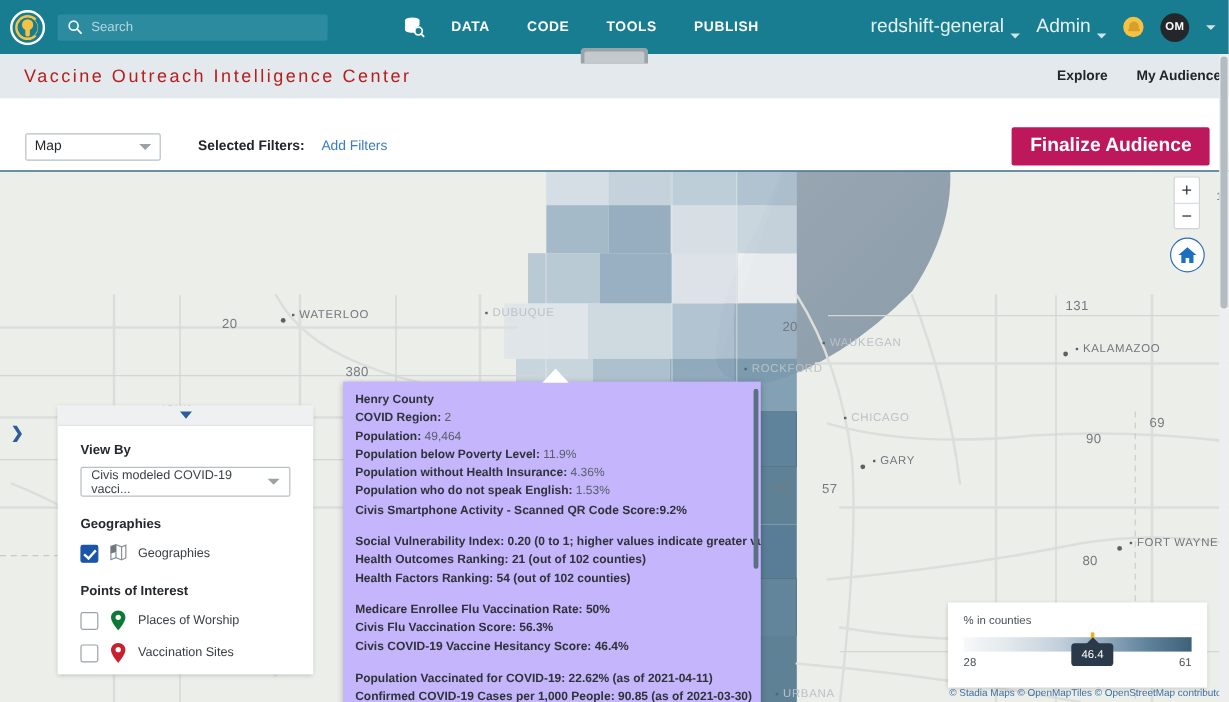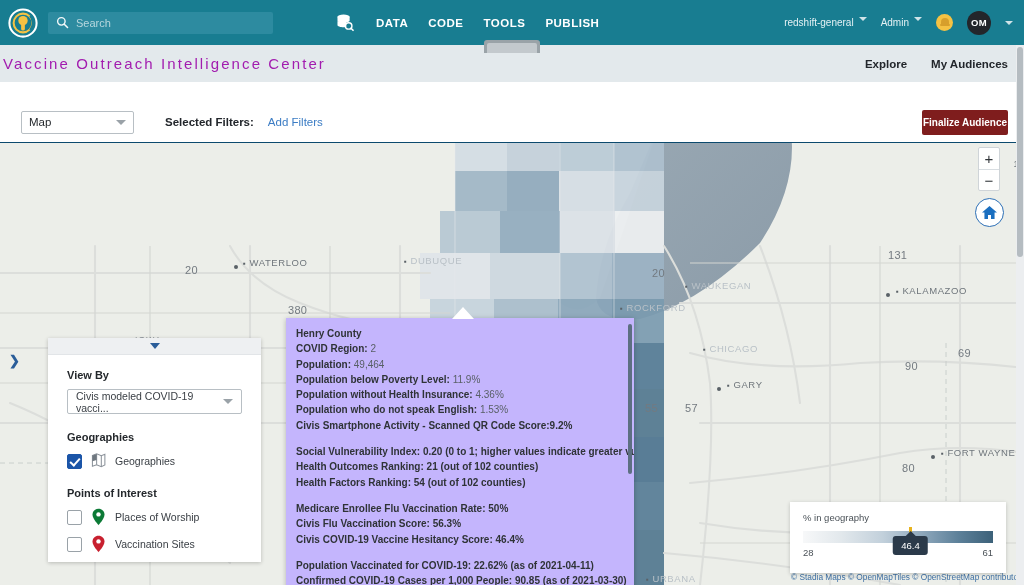--- a/index.html
+++ b/index.html
@@ -24,31 +24,31 @@
   }
   .search-icon { width: 13px; height: 13px; flex: none; opacity: .95; }
   .search-input {
     background: transparent; border: none; outline: none; color: #cfe6ec;
     font-size: 11px; font-family: "Liberation Sans", sans-serif;
     margin-left: 7px; width: 100%;
   }
   .search-input::placeholder { color: #b6d7de; }
   .db-icon-wrap { margin-left: 62px; display: flex; align-items: center; }
   .db-icon { width: 19px; height: 19px; }
-  .nav-links { display: flex; align-items: center; gap: 20px; margin-left: 22px; }
+  .nav-links { display: flex; align-items: center; gap: 31px; margin-left: 22px; }
   .nav-link {
     color: #ffffff; font-size: 11.5px; letter-spacing: .5px; font-weight: bold;
     text-decoration: none; cursor: pointer;
   }
   .nav-right {
     margin-left: auto; display: flex; align-items: center; gap: 14px;
     padding-right: 11px;
   }
   .nav-right-item {
-    color: #e4f1f4; font-size: 10px; display: flex; align-items: flex-start; gap: 5px;
+    color: #e4f1f4; font-size: 16px; display: flex; align-items: flex-end; gap: 5px;
     cursor: pointer;
   }
   .caret-d {
     width: 0; height: 0; border-left: 4px solid transparent;
     border-right: 4px solid transparent; border-top: 4px solid #cfe3e8;
     display: inline-block;
   }
   .bell { width: 17px; height: 17px; border-radius: 50%; background: #f5c243; position: relative; }
   .bell::before {
     content: ""; position: absolute; left: 4.5px; top: 3.5px; width: 8px; height: 7px;
@@ -71,23 +71,23 @@
     content:""; position:absolute; left:3px; top:3px; right:3px; bottom:0;
     background:#c3c9cd; border-radius:2px 2px 0 0;
   }
 
   
   .app-header {
     position: absolute; top: 45px; left: 0; width: 1024px; height: 37px;
     background: #e3e9ec; display: flex; align-items: center; z-index: 30;
   }
   .app-title {
-    margin-left: 3px; font-size: 15px; color: #a21caf; letter-spacing: 2.1px;
-  }
-  .header-links { margin-left: auto; display: flex; gap: 24px; padding-right: 16px; }
+    margin-left: 20px; font-size: 15px; color: #b91c1c; letter-spacing: 2.1px;
+  }
+  .header-links { margin-left: auto; display: flex; gap: 24px; }
   .header-link {
     font-size: 11.5px; font-weight: bold; color: #22262b; cursor: pointer;
   }
 
   
   .toolbar {
     position: absolute; top: 82px; left: 0; width: 1024px; height: 41px;
     background: #fff; display: flex; align-items: center;
     border-bottom: 1px solid #0c4a6e; z-index: 30; margin-top: 20px;
   }
@@ -100,23 +100,23 @@
     margin-left: auto; width: 0; height: 0; border-left: 5px solid transparent;
     border-right: 5px solid transparent; border-top: 5px solid #9aa2a8;
   }
   .sel-filters-label {
     margin-left: 31px; font-size: 11.5px; font-weight: bold; color: #22262b;
   }
   .add-filters {
     margin-left: 14px; font-size: 11.5px; color: #3b7cc4; cursor: pointer;
   }
   .finalize-btn {
-    margin-left: auto; margin-right: 16px; background: #7f1d1d; color: #fff;
-    font-size: 10px; font-weight: bold; border: none; border-radius: 2px;
-    padding: 7px 1px; cursor: pointer; font-family: "Liberation Sans", sans-serif;
+    margin-left: auto; margin-right: 16px; background: #be185d; color: #fff;
+    font-size: 16px; font-weight: bold; border: none; border-radius: 2px;
+    padding: 7px 15px; cursor: pointer; font-family: "Liberation Sans", sans-serif;
   }
 
   
   .map-area {
     position: absolute; top: 123px; left: 0; width: 1024px; height: 462px;
     background: #eceee9; overflow: hidden; z-index: 1;
   }
   .map-svg { position: absolute; inset: 0; width: 1024px; height: 462px; }
   .map-label {
     position: absolute; font-size: 9.5px; color: #6f767c;
@@ -559,21 +559,21 @@
         <div class="pp-line"><b>Civis Flu Vaccination Score: 56.3%</b></div>
         <div class="pp-line"><b>Civis COVID-19 Vaccine Hesitancy Score: 46.4%</b></div>
         <div class="pp-gap"></div>
         <div class="pp-line"><b>Population Vaccinated for COVID-19: 22.62% (as of 2021-04-11)</b></div>
         <div class="pp-line"><b>Confirmed COVID-19 Cases per 1,000 People: 90.85 (as of 2021-03-30)</b></div>
       </div>
     <div class="popup-scroll"></div>
   </div>
 
   <div class="legend">
-    <div class="legend-title">% in geography</div>
+    <div class="legend-title">% in counties</div>
     <div class="legend-bar">
       <div class="legend-bar-inner"></div>
       <div class="legend-tick" style="left: 55.7576%;"></div>
     </div>
     <div class="legend-vals">
       <span>28</span>
       <span>61</span>
     </div>
     <div class="legend-bubble" style="left: 55.7576%; transform: translateX(-50%);">46.4</div>
   </div>

